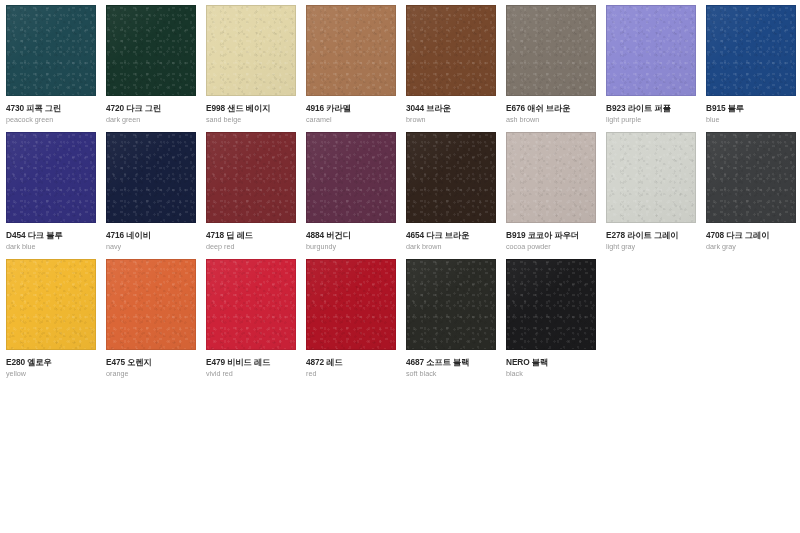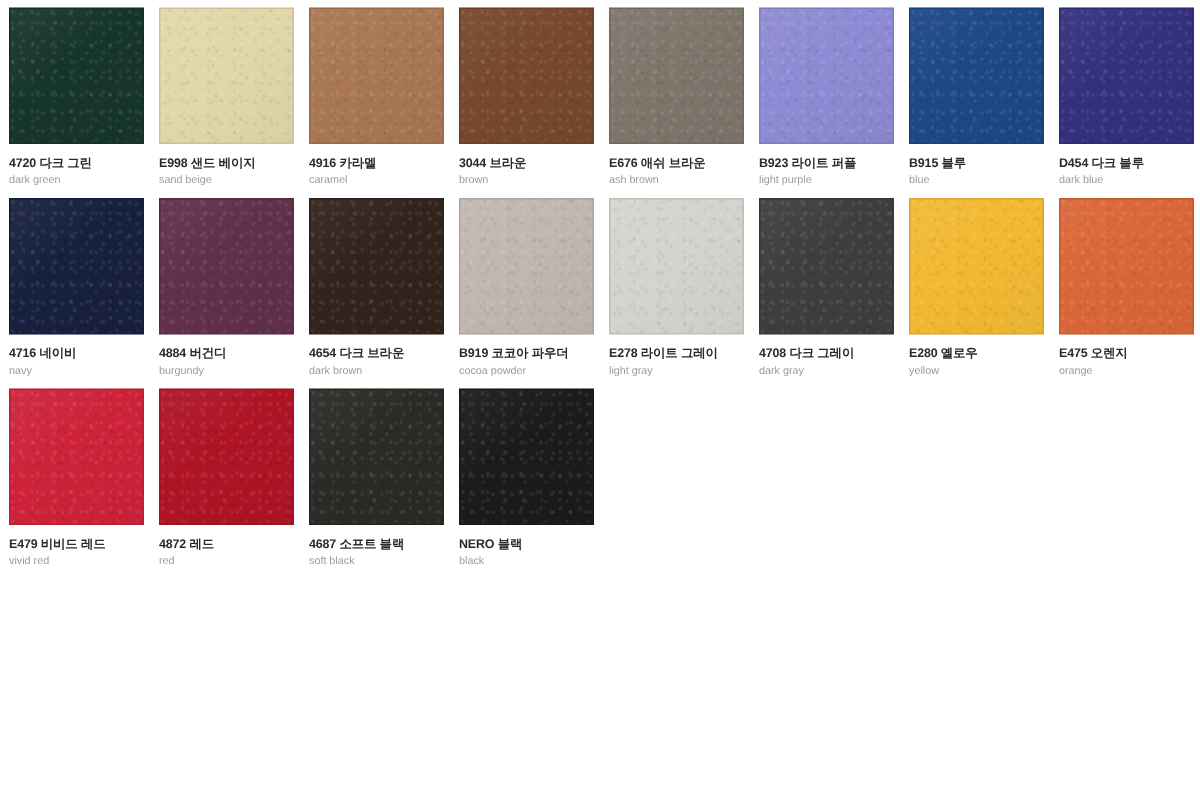--- a/index.html
+++ b/index.html
@@ -76,20 +76,25 @@
     line-height: 1.1;
     margin-top: 3px;
     white-space: nowrap;
   }
 </style>
 </head>
 <body>
 
 <div id="swatch-grid">
     <div class="swatch-cell">
+      <div class="swatch-chip" title="peacock green" style="background: rgb(31, 74, 83);"></div>
+      <div class="swatch-label-ko">4730 피콕 그린</div>
+      <div class="swatch-label-en">peacock green</div>
+    </div>
+    <div class="swatch-cell">
       <div class="swatch-chip" title="dark green" style="background: rgb(23, 54, 42);"></div>
       <div class="swatch-label-ko">4720 다크 그린</div>
       <div class="swatch-label-en">dark green</div>
     </div>
     <div class="swatch-cell">
       <div class="swatch-chip" title="sand beige" style="background: rgb(226, 215, 169);"></div>
       <div class="swatch-label-ko">E998 샌드 베이지</div>
       <div class="swatch-label-en">sand beige</div>
     </div>
     <div class="swatch-cell">
@@ -119,20 +124,25 @@
     </div>
     <div class="swatch-cell">
       <div class="swatch-chip" title="dark blue" style="background: rgb(52, 48, 126);"></div>
       <div class="swatch-label-ko">D454 다크 블루</div>
       <div class="swatch-label-en">dark blue</div>
     </div>
     <div class="swatch-cell">
       <div class="swatch-chip" title="navy" style="background: rgb(23, 32, 62);"></div>
       <div class="swatch-label-ko">4716 네이비</div>
       <div class="swatch-label-en">navy</div>
+    </div>
+    <div class="swatch-cell">
+      <div class="swatch-chip" title="deep red" style="background: rgb(124, 43, 48);"></div>
+      <div class="swatch-label-ko">4718 딥 레드</div>
+      <div class="swatch-label-en">deep red</div>
     </div>
     <div class="swatch-cell">
       <div class="swatch-chip" title="burgundy" style="background: rgb(97, 48, 74);"></div>
       <div class="swatch-label-ko">4884 버건디</div>
       <div class="swatch-label-en">burgundy</div>
     </div>
     <div class="swatch-cell">
       <div class="swatch-chip" title="dark brown" style="background: rgb(50, 36, 28);"></div>
       <div class="swatch-label-ko">4654 다크 브라운</div>
       <div class="swatch-label-en">dark brown</div>

